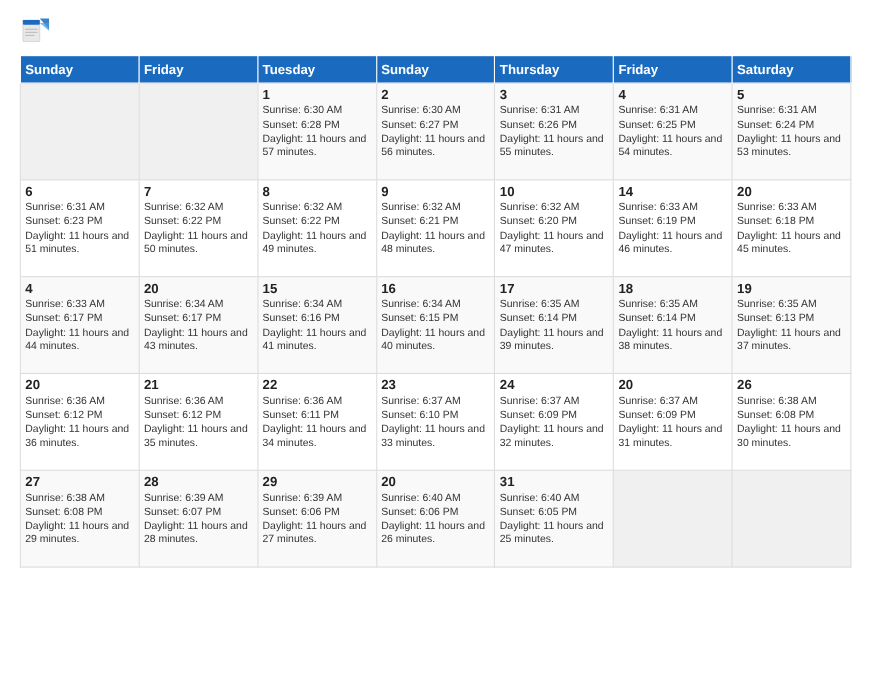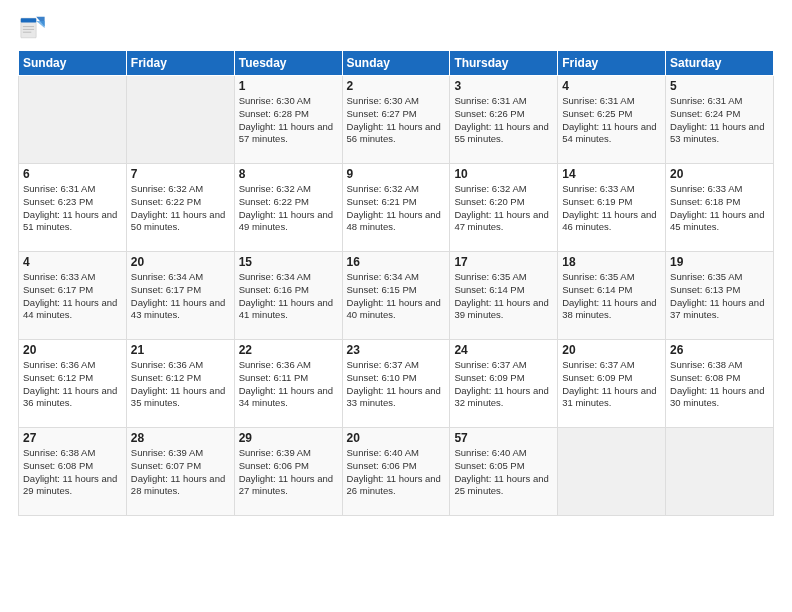--- a/index.html
+++ b/index.html
@@ -269,21 +269,21 @@
           </td>
           <td>
             <span class="day-num">29</span>
             <div class="cell-text">Sunrise: 6:39 AM<br>Sunset: 6:06 PM<br>Daylight: 11 hours and 27 minutes.</div>
           </td>
           <td>
             <span class="day-num">20</span>
             <div class="cell-text">Sunrise: 6:40 AM<br>Sunset: 6:06 PM<br>Daylight: 11 hours and 26 minutes.</div>
           </td>
           <td>
-            <span class="day-num">57</span>
+            <span class="day-num">31</span>
             <div class="cell-text">Sunrise: 6:40 AM<br>Sunset: 6:05 PM<br>Daylight: 11 hours and 25 minutes.</div>
           </td>
           <td class="empty"></td>
           <td class="empty"></td>
         </tr>
       </tbody>
   </table>
 </div>
 
 </body></html>

